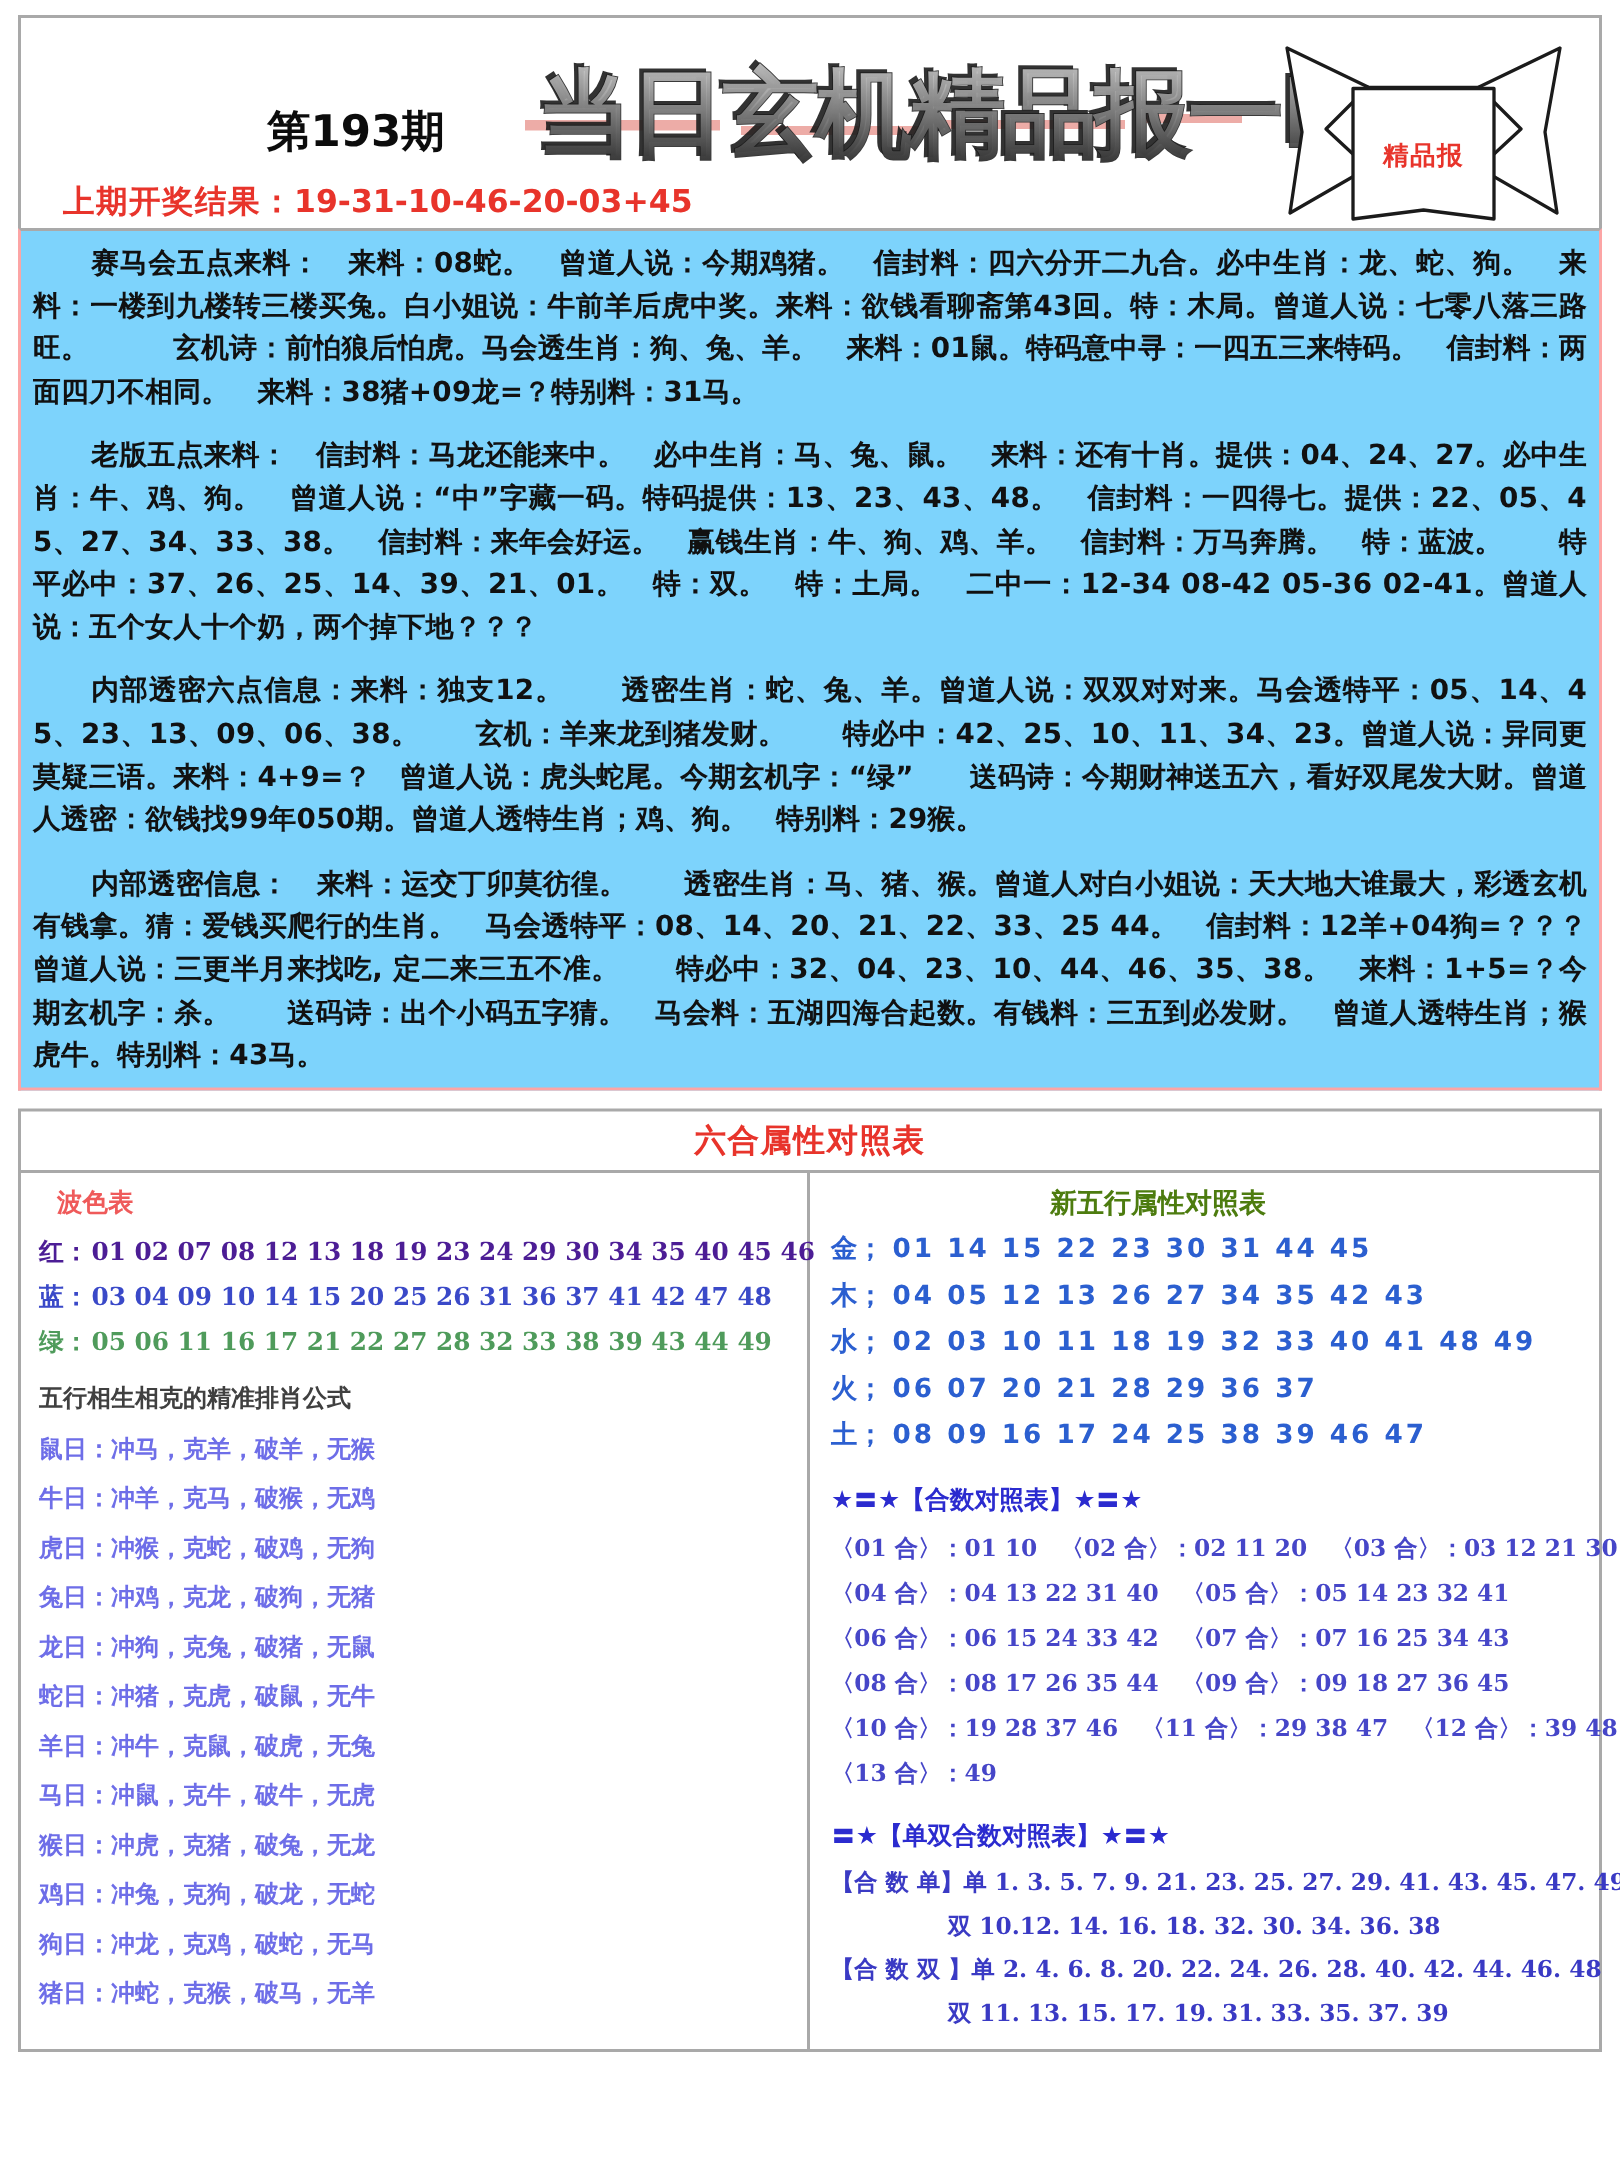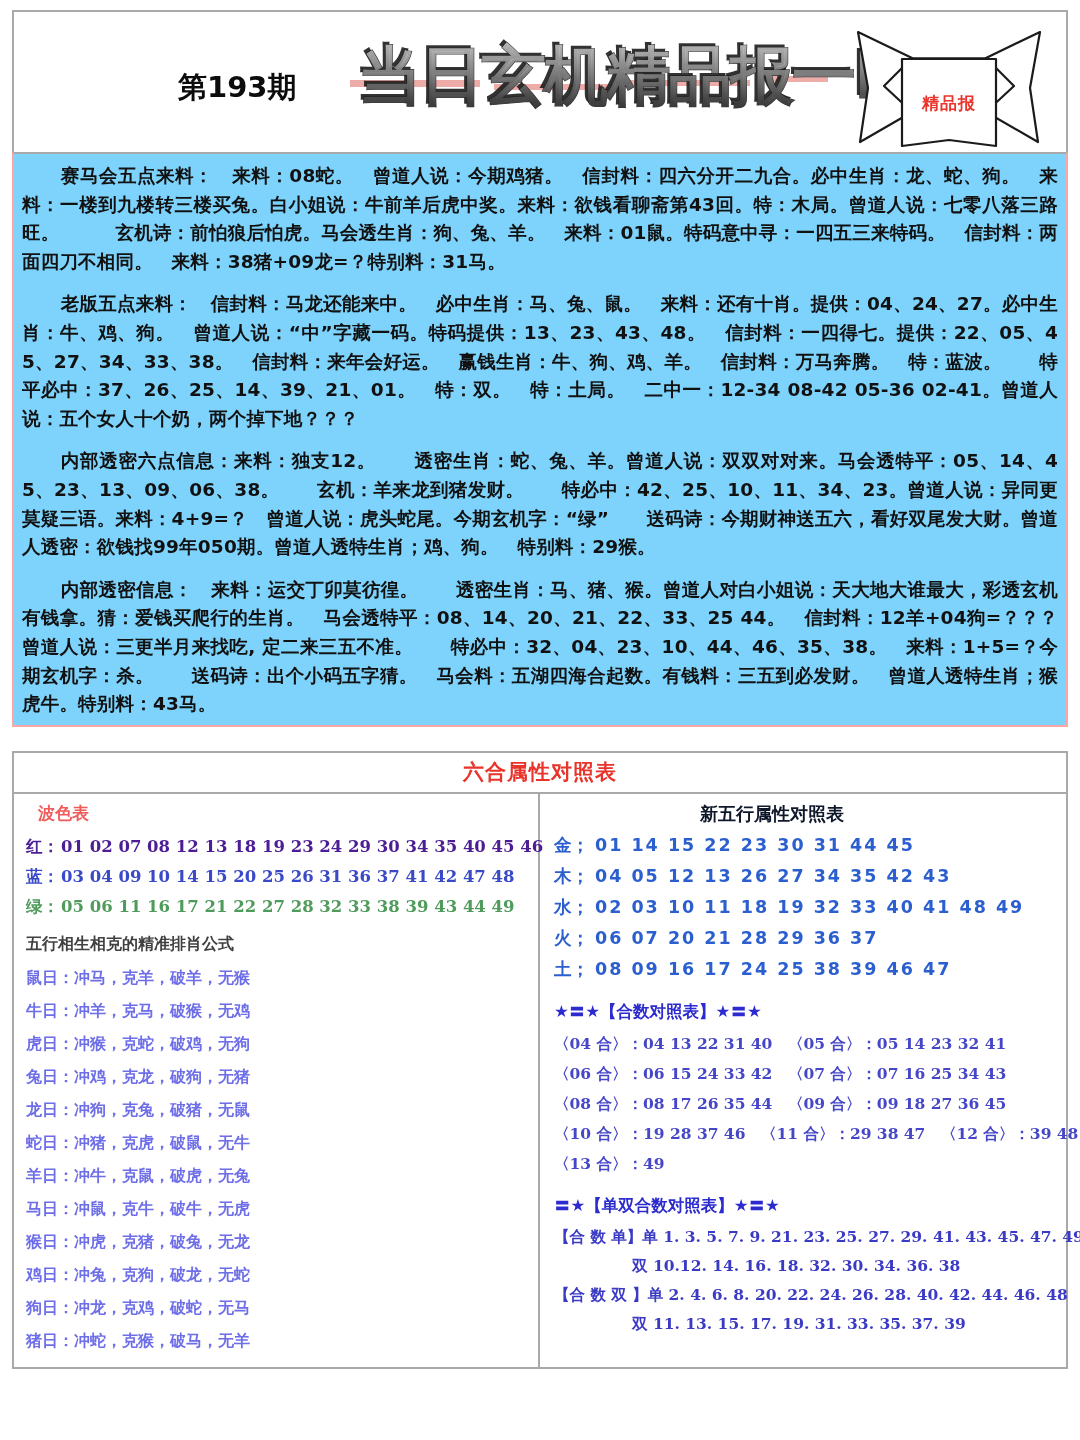--- a/index.html
+++ b/index.html
@@ -71,21 +71,21 @@
     text-justify:inter-ideograph;
     margin:0 0 14px 0;
     letter-spacing:0.2px;
     word-break:break-all;
   }
   .para:last-child{margin-bottom:0;}
   .para.indent{text-indent:2.1em;}
 
   
   .tables{
-    margin-top:24px;
+    margin-top:12px;
     border:2px solid #a9a9a9;
     background:#fff;
   }
   .tables-title{
     text-align:center;
     font-size:21px;font-weight:700;color:#e8342b;
     padding:5px 0 6px 0;
     border-bottom:2px solid #a9a9a9;
     letter-spacing:1px;
   }
@@ -112,21 +112,21 @@
     margin-top:12px;margin-bottom:6px;
     font-family:"DejaVu Serif","Liberation Serif",serif;
   }
   .formula-row{
     color:#6e6ee8;font-size:16px;font-weight:700;
     line-height:33px;white-space:nowrap;
     font-family:"DejaVu Serif","Liberation Serif",serif;
   }
 
   .rt-title{
-    text-align:center;color:#0f172a;font-size:18px;font-weight:700;
+    text-align:center;color:#4d7c0f;font-size:18px;font-weight:700;
     margin-bottom:4px;padding-right:66px;
   }
   .wx-row{
     color:#2b5fd0;font-size:17.5px;font-weight:700;
     line-height:31px;white-space:nowrap;
     font-family:"DejaVu Sans","Liberation Sans",sans-serif;
   }
   .wx-row .lbl{margin-right:6px;}
   .wx-row .nums{letter-spacing:2.0px;}
 
@@ -152,20 +152,23 @@
 </style>
 </head>
 <body>
 
 <div class="page">
 
   <div class="header">
 
     <div class="issue-no">第193期</div>
 
+    <div class="last-result">
+      <span class="lr-label">上期开奖结果：</span><span>19-31-10-46-20-03+45</span>
+    </div>
 
     <div class="banner-title">
       <svg width="540" height="96" viewBox="0 0 540 96" aria-hidden="true">
         <defs>
           <linearGradient id="g3d" x1="0" y1="0" x2="0" y2="1">
             <stop offset="0%" stop-color="#d9d9d9"></stop>
             <stop offset="45%" stop-color="#8e8e8e"></stop>
             <stop offset="100%" stop-color="#2a2a2a"></stop>
           </linearGradient>
         </defs>
@@ -247,20 +250,21 @@
           <span class="lbl">水；</span><span class="nums">02 03 10 11 18 19 32 33 40 41 48 49</span>
         </div>
         <div class="wx-row">
           <span class="lbl">火；</span><span class="nums">06 07 20 21 28 29 36 37</span>
         </div>
         <div class="wx-row">
           <span class="lbl">土；</span><span class="nums">08 09 16 17 24 25 38 39 46 47</span>
         </div>
 
         <div class="he-head">★〓★【合数对照表】★〓★</div>
+        <div class="he-row">〈01 合〉：01 10　〈02 合〉：02 11 20　〈03 合〉：03 12 21 30</div>
         <div class="he-row">〈04 合〉：04 13 22 31 40　〈05 合〉：05 14 23 32 41</div>
         <div class="he-row">〈06 合〉：06 15 24 33 42　〈07 合〉：07 16 25 34 43</div>
         <div class="he-row">〈08 合〉：08 17 26 35 44　〈09 合〉：09 18 27 36 45</div>
         <div class="he-row">〈10 合〉：19 28 37 46　〈11 合〉：29 38 47　〈12 合〉：39 48</div>
         <div class="he-row">〈13 合〉：49</div>
 
         <div class="ds-head">〓★【单双合数对照表】★〓★</div>
         <div class="ds-row">【合 数 单】单 1. 3. 5. 7. 9. 21. 23. 25. 27. 29. 41. 43. 45. 47. 49.</div>
         <div class="ds-row ind">双 10.12. 14. 16. 18. 32. 30. 34. 36. 38</div>
         <div class="ds-row">【合 数 双 】单 2. 4. 6. 8. 20. 22. 24. 26. 28. 40. 42. 44. 46. 48</div>

